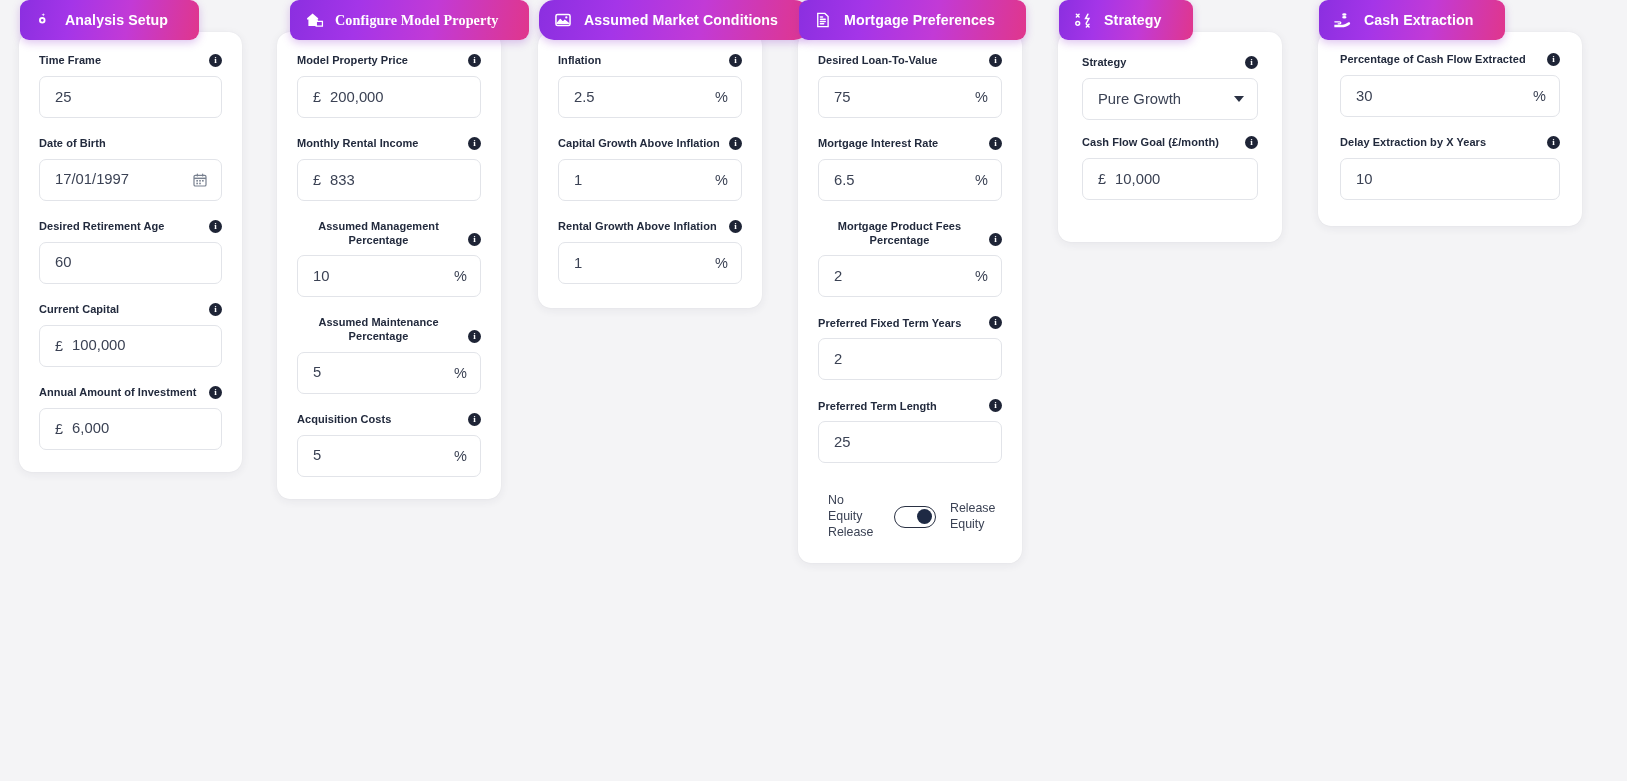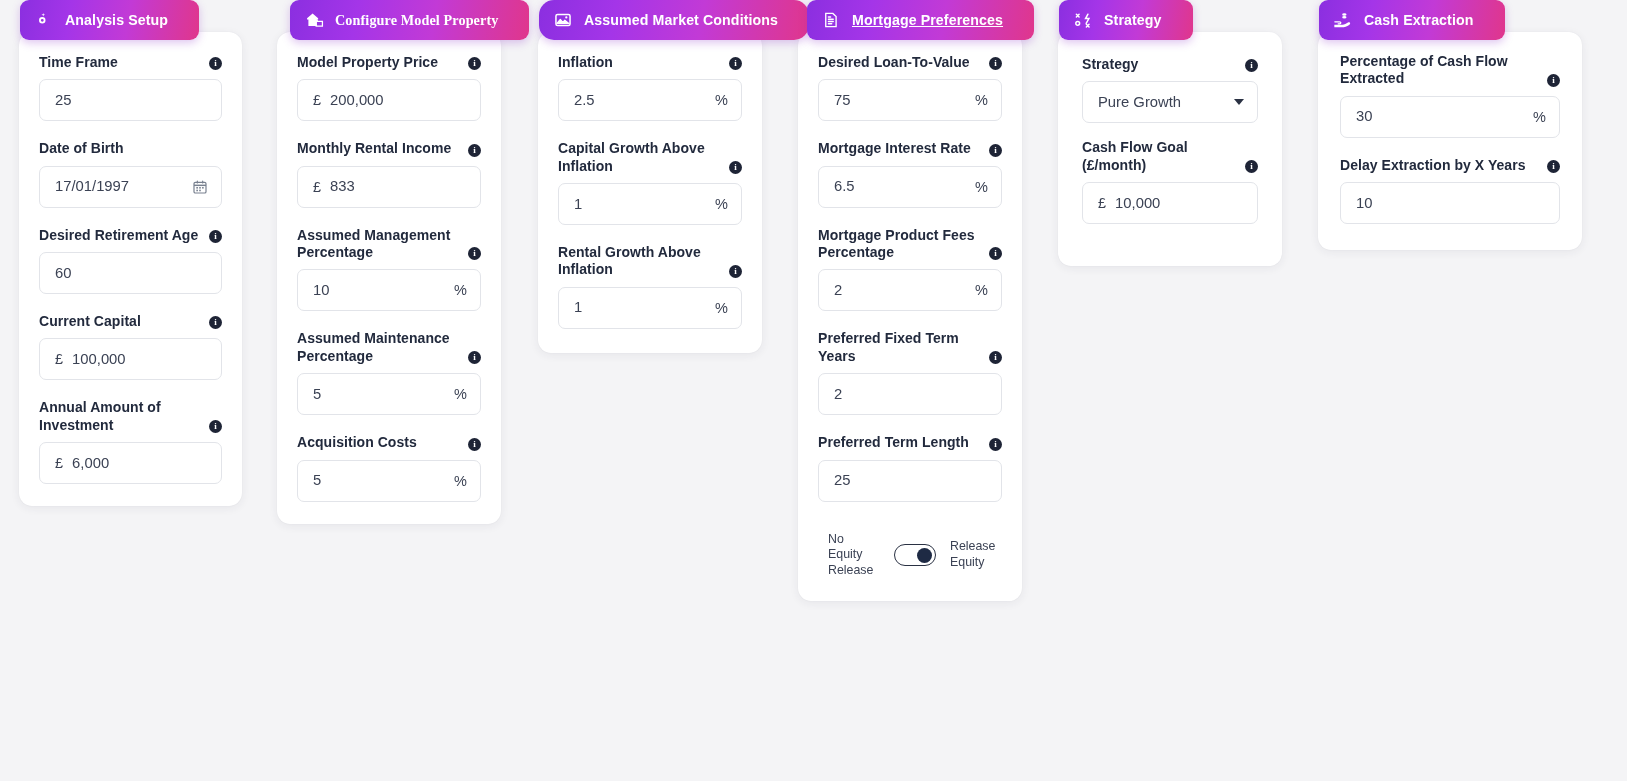--- a/index.html
+++ b/index.html
@@ -63,24 +63,25 @@
 
   .flabel-row {
     display: flex;
     align-items: flex-end;
     justify-content: space-between;
     gap: 8px;
     margin-bottom: 8px;
   }
   .flabel {
     color: #222a3d;
-    font-size: 14px;
+    font-size: 11px;
     font-weight: bold;
     line-height: 1.24;
     letter-spacing: 0.05px;
+    text-align: center;
   }
   .info-icon {
     flex: 0 0 13px;
     width: 13px;
     height: 13px;
     border-radius: 50%;
     background: #1e2436;
     color: #ffffff;
     font-size: 9px;
     font-weight: bold;
@@ -175,21 +176,21 @@
   #col-analysis   { left: 19px;   width: 223px; }
   #col-property   { left: 277px;  width: 224px; }
   #col-market     { left: 538px;  width: 224px; }
   #col-mortgage   { left: 798px;  width: 224px; }
   #col-strategy   { left: 1058px; width: 224px; }
   #col-cash       { left: 1318px; width: 264px; }
 
   #col-analysis .pill { margin-left: 1px; }
   #col-property .pill { margin-left: 13px; font-family: Liberation Serif, serif; }
   #col-market   .pill { margin-left: 1px; border-radius: 15px; }
-  #col-mortgage .pill { margin-left: 9px; text-decoration: underline; }
+  #col-mortgage .pill { margin-left: 1px; }
   #col-strategy .pill { margin-left: 1px; }
   #col-cash     .pill { margin-left: 1px; }
 
   
   #col-strategy .card { padding: 24px 24px 26px 24px; }
   #col-cash .card     { padding: 21px 22px 26px 22px; }
   #col-strategy .field { margin-bottom: 16px; }
   #col-market .card { padding-bottom: 24px; }
 </style>
 </head>

